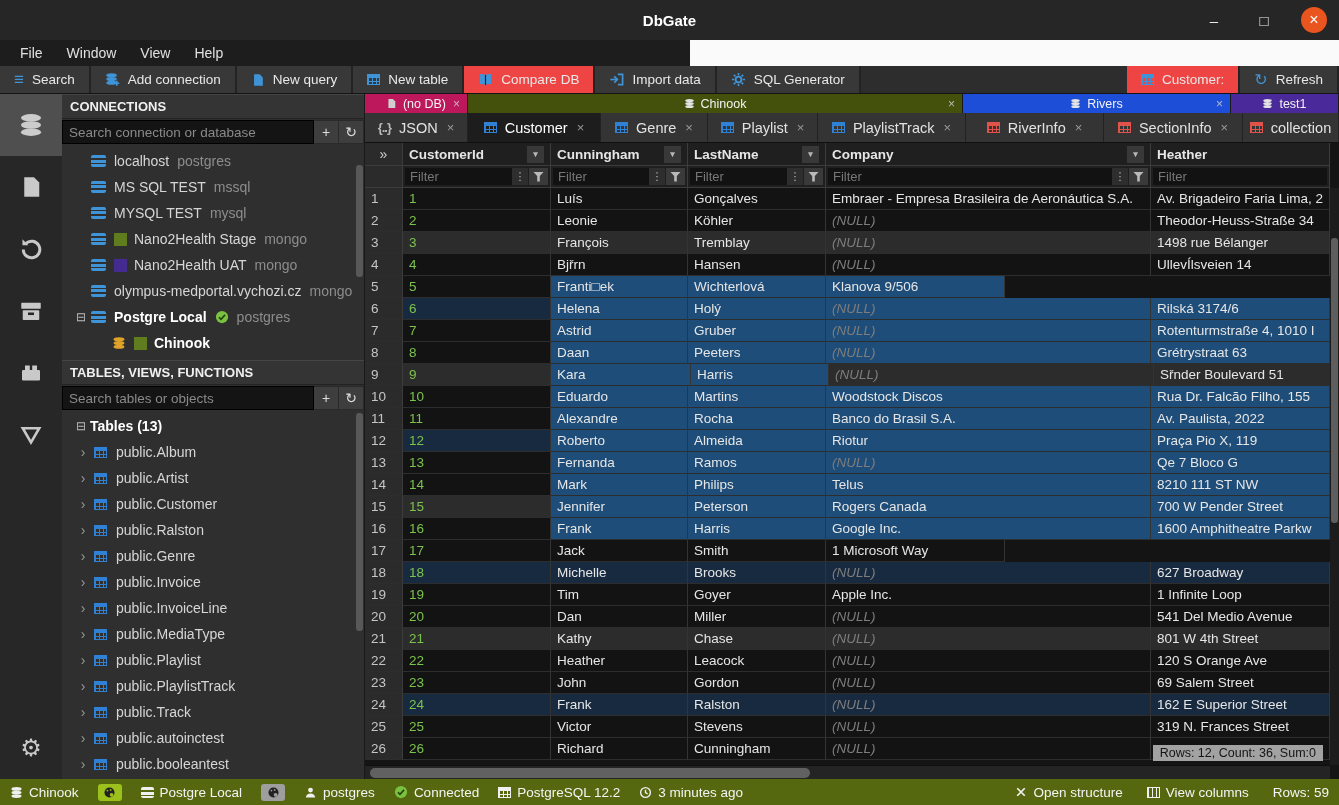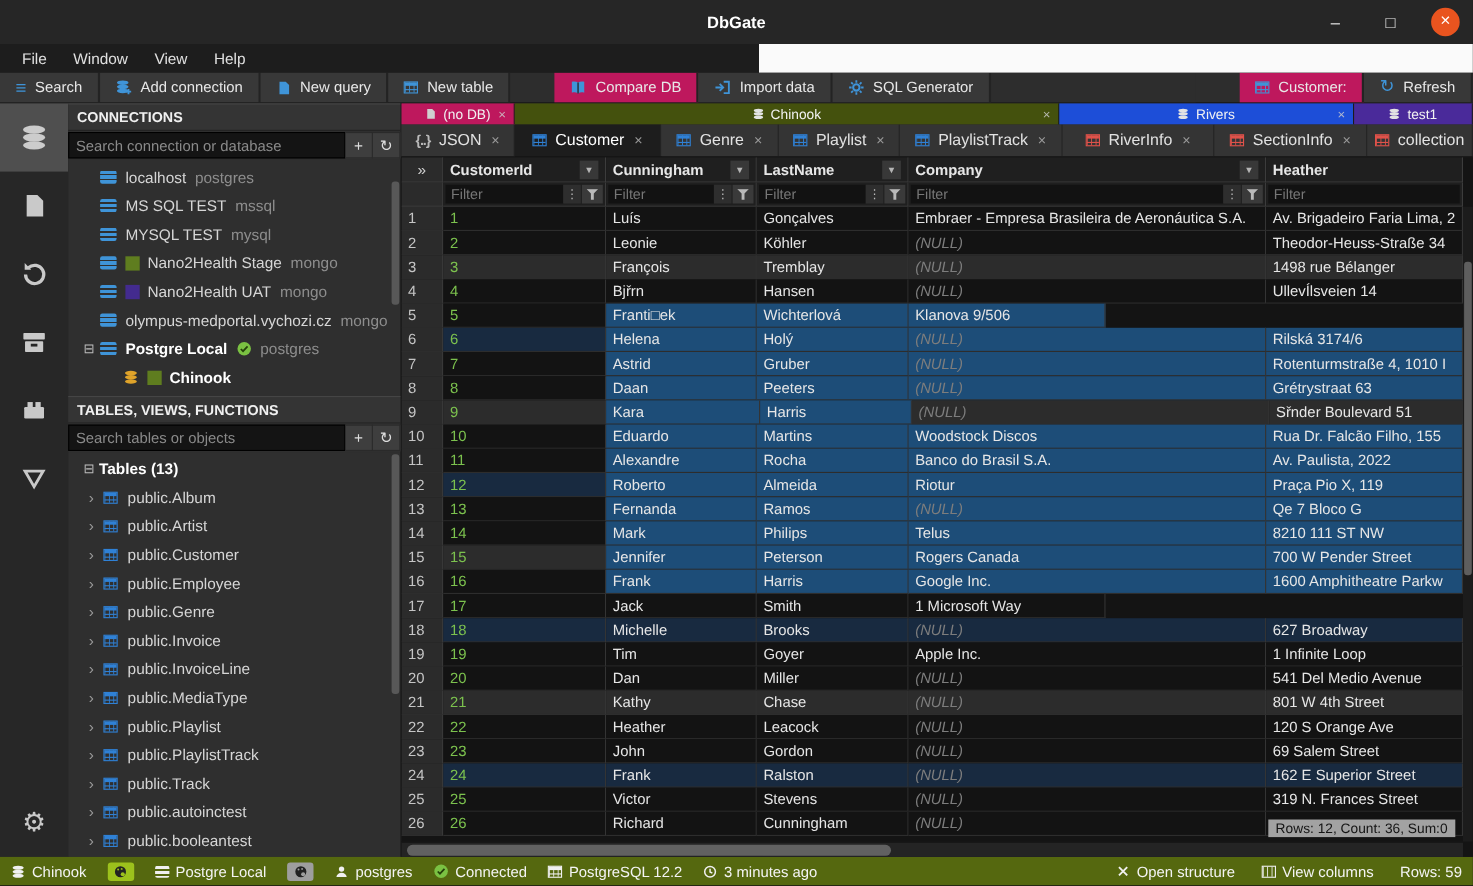--- a/index.html
+++ b/index.html
@@ -16,21 +16,21 @@
 
   
   .menubar { height:26px; background:#1d1d1d; display:flex; align-items:center; position:relative; flex:0 0 auto; font-size:14px; color:#e0e0e0; }
   .menu-row { display:flex; padding-left:8px; }
   .menu-item { padding:0 12px; }
   .menu-white { position:absolute; left:690px; right:0; top:0; bottom:0; background:#fafafa; }
 
   
   .toolbar { height:28px; background:#2d2d2d; display:flex; align-items:stretch; flex:0 0 auto; font-size:13.5px; border-bottom:1px solid #141414; }
   .tb-btn { display:flex; align-items:center; gap:8px; padding:0 14px; background:#383838; border-right:2px solid #232323; color:#e8e8e8; white-space:nowrap; }
-  .tb-btn.hl { background:#be185d;margin-left:40px; }
+  .tb-btn.hl { background:#ef4444; }
   .tb-spacer { flex:1; background:#2d2d2d; }
 
   
   .main { flex:1; display:flex; min-height:0; }
 
   
   .rail { width:62px; background:#272727; display:flex; flex-direction:column; align-items:stretch; flex:0 0 auto; }
   .rail-item { height:62px; display:flex; align-items:center; justify-content:center; color:#c9c9c9; }
   .rail-item.active { background:#4f4f4f; }
   .rail-bottom { margin-top:auto; }
@@ -353,21 +353,21 @@
             <span class="icn-hold">
               <span class="icn-tbl" style="color:#2f81d6"></span>
             </span>
             <span class="nm">public.Customer</span>
           </div>
           <div class="side-item" style="padding-left:12px">
             <span class="chev">›</span>
             <span class="icn-hold">
               <span class="icn-tbl" style="color:#2f81d6"></span>
             </span>
-            <span class="nm">public.Employee</span>
+            <span class="nm">public.Ralston</span>
           </div>
           <div class="side-item" style="padding-left:12px">
             <span class="chev">›</span>
             <span class="icn-hold">
               <span class="icn-tbl" style="color:#2f81d6"></span>
             </span>
             <span class="nm">public.Genre</span>
           </div>
           <div class="side-item" style="padding-left:12px">
             <span class="chev">›</span>

